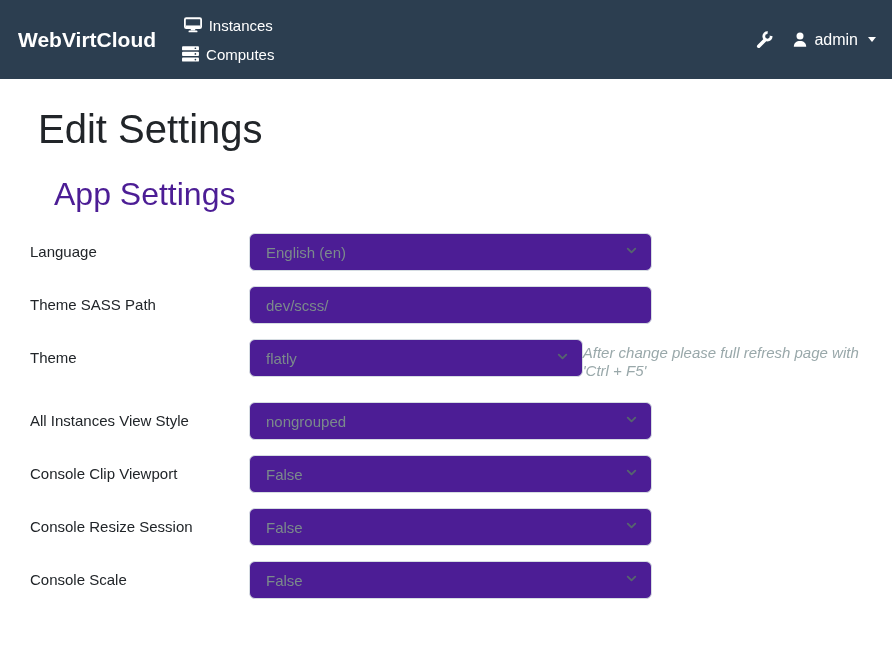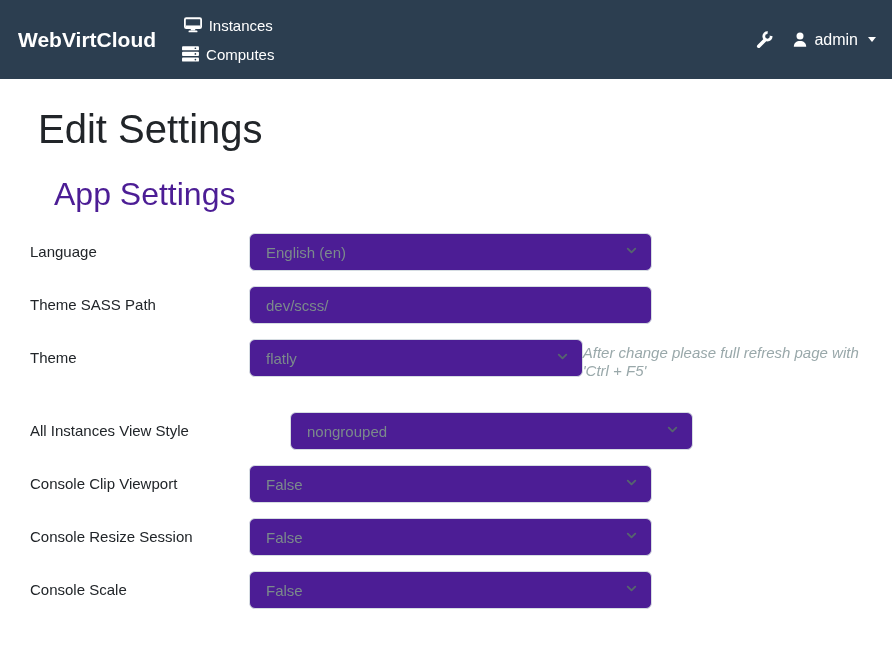--- a/index.html
+++ b/index.html
@@ -45,21 +45,21 @@
     margin: 26px 0 0 8px; line-height: 48px;
   }
   .section-title {
     font-size: 32px; font-weight: 400; color: #4c1d95;
     margin: 22px 0 0 24px; line-height: 38px;
   }
   .section-title.other { margin-top: 16px; }
 
   .form-row { display: flex; align-items: flex-start; margin-top: 15px; }
   .form-row.first { margin-top: 20px; }
-  .form-row.first-other { margin-top: 32px; gap: 41px; }
+  .form-row.first-other { margin-top: 22px; }
   .form-label {
     width: 219px; flex: 0 0 219px;
     line-height: 38px; font-size: 15px; color: #212529;
   }
   .control-col { display: flex; flex-direction: row; }
   .select-box, .text-input {
     width: 403px; height: 38px;
     border: 1px solid #d6dde2; border-radius: 6px;
     background: #4c1d95; padding: 0 16px;
     font-size: 15px; color: #7b8a8b;

